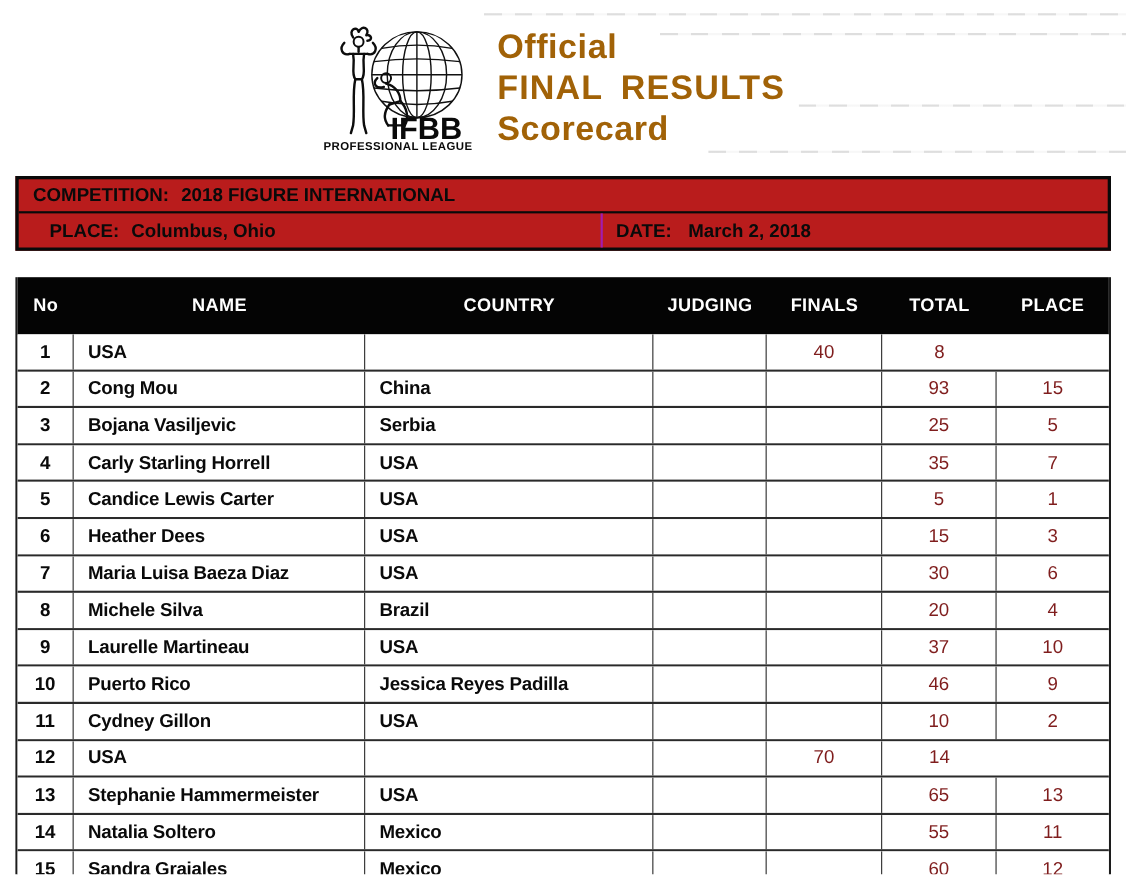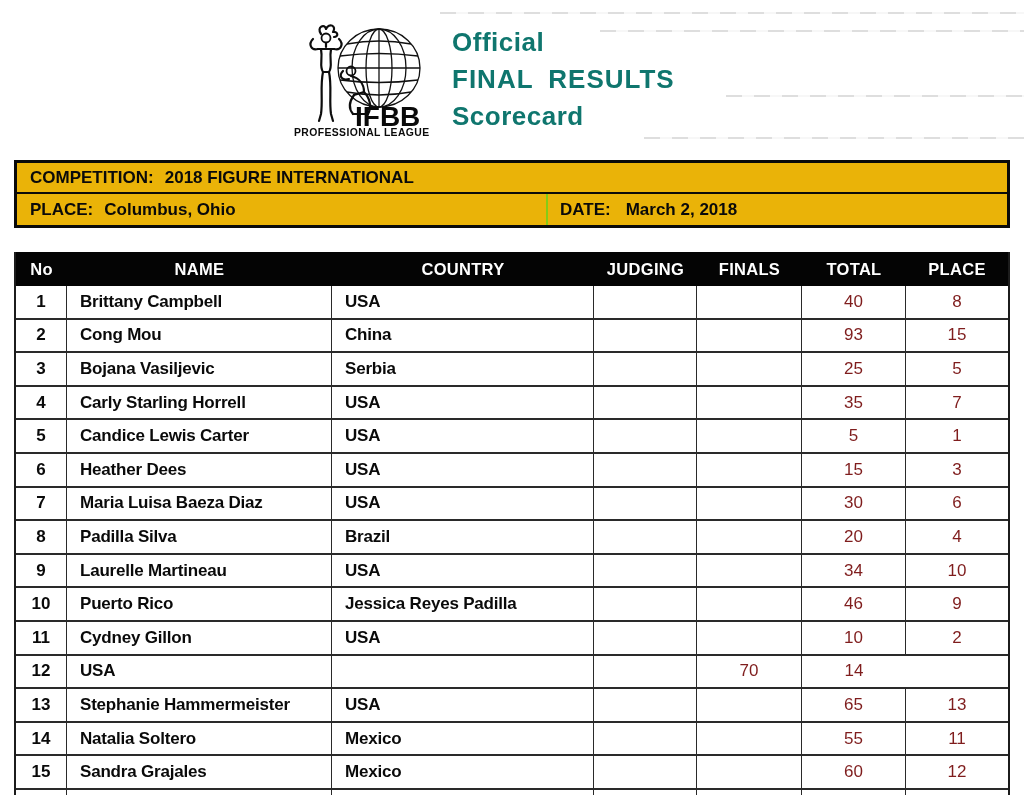--- a/index.html
+++ b/index.html
@@ -10,49 +10,49 @@
     font-family:"Liberation Sans", sans-serif;
     color:#0a0a0a;
   }
 
   
   .logo-wrap { position:absolute; left:293px; top:22px; width:152px; height:116px; }
   .logo-wrap svg { width:100%; height:100%; }
 
   .title-block { position:absolute; left:452px; top:24px; }
   .title-line {
-    font-size:26px; font-weight:900; line-height:37px;
-    color:#0f766e; letter-spacing:0.5px; white-space:nowrap;
+    font-size:31px; font-weight:900; line-height:37px;
+    color:#a16207; letter-spacing:0.5px; white-space:nowrap;
   }
   .title-line.caps { word-spacing:7px; letter-spacing:1px; }
 
   .scan-line { position:absolute; height:2px;
     background:repeating-linear-gradient(90deg, rgba(0,0,0,0.13) 0 16px, rgba(0,0,0,0.03) 16px 28px);
   }
 
   
   .comp-box {
     position:absolute; left:14px; top:160px; width:996px;
-    border:3px solid #0a0a0a; background:#eab308;
+    border:3px solid #0a0a0a; background:#b91c1c;
   }
   .comp-row1 { height:31px; border-bottom:2px solid #0a0a0a;
     display:flex; align-items:center; padding-left:13px; }
   .comp-row2 { height:31px; display:flex; }
-  .comp-cell-place { width:531px; border-right:2px solid #84cc16;
-    display:flex; align-items:center; padding-left:13px; }
+  .comp-cell-place { width:531px; border-right:2px solid #a21caf;
+    display:flex; align-items:center; padding-left:28px; }
   .comp-cell-date { flex:1; display:flex; align-items:center; padding-left:12px; }
   .comp-label { font-weight:bold; font-size:17px; }
   .comp-value { font-weight:bold; font-size:17px; margin-left:11px; }
 
   
   .results { position:absolute; left:14px; top:252px; width:996px;
     border-left:2px solid #1c1c1c; border-right:2px solid #1c1c1c; }
   .t-row { display:grid;
     grid-template-columns:51px 265px 262px 103px 105px 104px 102px; }
-  .t-head { background:#040404; height:34px; align-items:center; }
+  .t-head { background:#040404; height:52px; align-items:center; }
   .t-head .hcell { color:#ffffff; font-weight:bold; font-size:16.5px;
     text-align:center; letter-spacing:0.3px; }
   .t-body-row { height:33.6px; border-bottom:2px solid #2a2a2a;
     align-items:center; background:#fff; }
   .cell { height:100%; display:flex; align-items:center;
     border-right:1.5px solid #2a2a2a; font-size:17px; overflow:hidden; white-space:nowrap; }
   .cell:last-child { border-right:none; }
   .cell.c-no     { justify-content:center; font-weight:bold; }
   .cell.c-name   { padding-left:13px; font-weight:bold; letter-spacing:-0.2px; }
   .cell.c-country{ padding-left:13px; font-weight:bold; letter-spacing:-0.2px;text-align:center; }
@@ -140,21 +140,20 @@
       <div class="hcell">NAME</div>
       <div class="hcell">COUNTRY</div>
       <div class="hcell">JUDGING</div>
       <div class="hcell">FINALS</div>
       <div class="hcell">TOTAL</div>
       <div class="hcell">PLACE</div>
     </div>
     <div>
   <div class="t-row t-body-row">
     <div class="cell c-no">1</div>
-    <div class="cell c-name">Brittany Campbell</div>
     <div class="cell c-country">USA</div>
     <div class="cell c-judging"></div>
     <div class="cell c-finals"></div>
     <div class="cell c-total">40</div>
     <div class="cell c-place">8</div>
   </div>
 
   <div class="t-row t-body-row">
     <div class="cell c-no">2</div>
     <div class="cell c-name">Cong Mou</div>
@@ -210,35 +209,35 @@
     <div class="cell c-name">Maria Luisa Baeza Diaz</div>
     <div class="cell c-country">USA</div>
     <div class="cell c-judging"></div>
     <div class="cell c-finals"></div>
     <div class="cell c-total">30</div>
     <div class="cell c-place">6</div>
   </div>
 
   <div class="t-row t-body-row">
     <div class="cell c-no">8</div>
-    <div class="cell c-name">Padilla Silva</div>
+    <div class="cell c-name">Michele Silva</div>
     <div class="cell c-country">Brazil</div>
     <div class="cell c-judging"></div>
     <div class="cell c-finals"></div>
     <div class="cell c-total">20</div>
     <div class="cell c-place">4</div>
   </div>
 
   <div class="t-row t-body-row">
     <div class="cell c-no">9</div>
     <div class="cell c-name">Laurelle Martineau</div>
     <div class="cell c-country">USA</div>
     <div class="cell c-judging"></div>
     <div class="cell c-finals"></div>
-    <div class="cell c-total">34</div>
+    <div class="cell c-total">37</div>
     <div class="cell c-place">10</div>
   </div>
 
   <div class="t-row t-body-row">
     <div class="cell c-no">10</div>
     <div class="cell c-country">Puerto Rico</div>
     <div class="cell c-name">Jessica Reyes Padilla</div>
     <div class="cell c-judging"></div>
     <div class="cell c-finals"></div>
     <div class="cell c-total">46</div>

